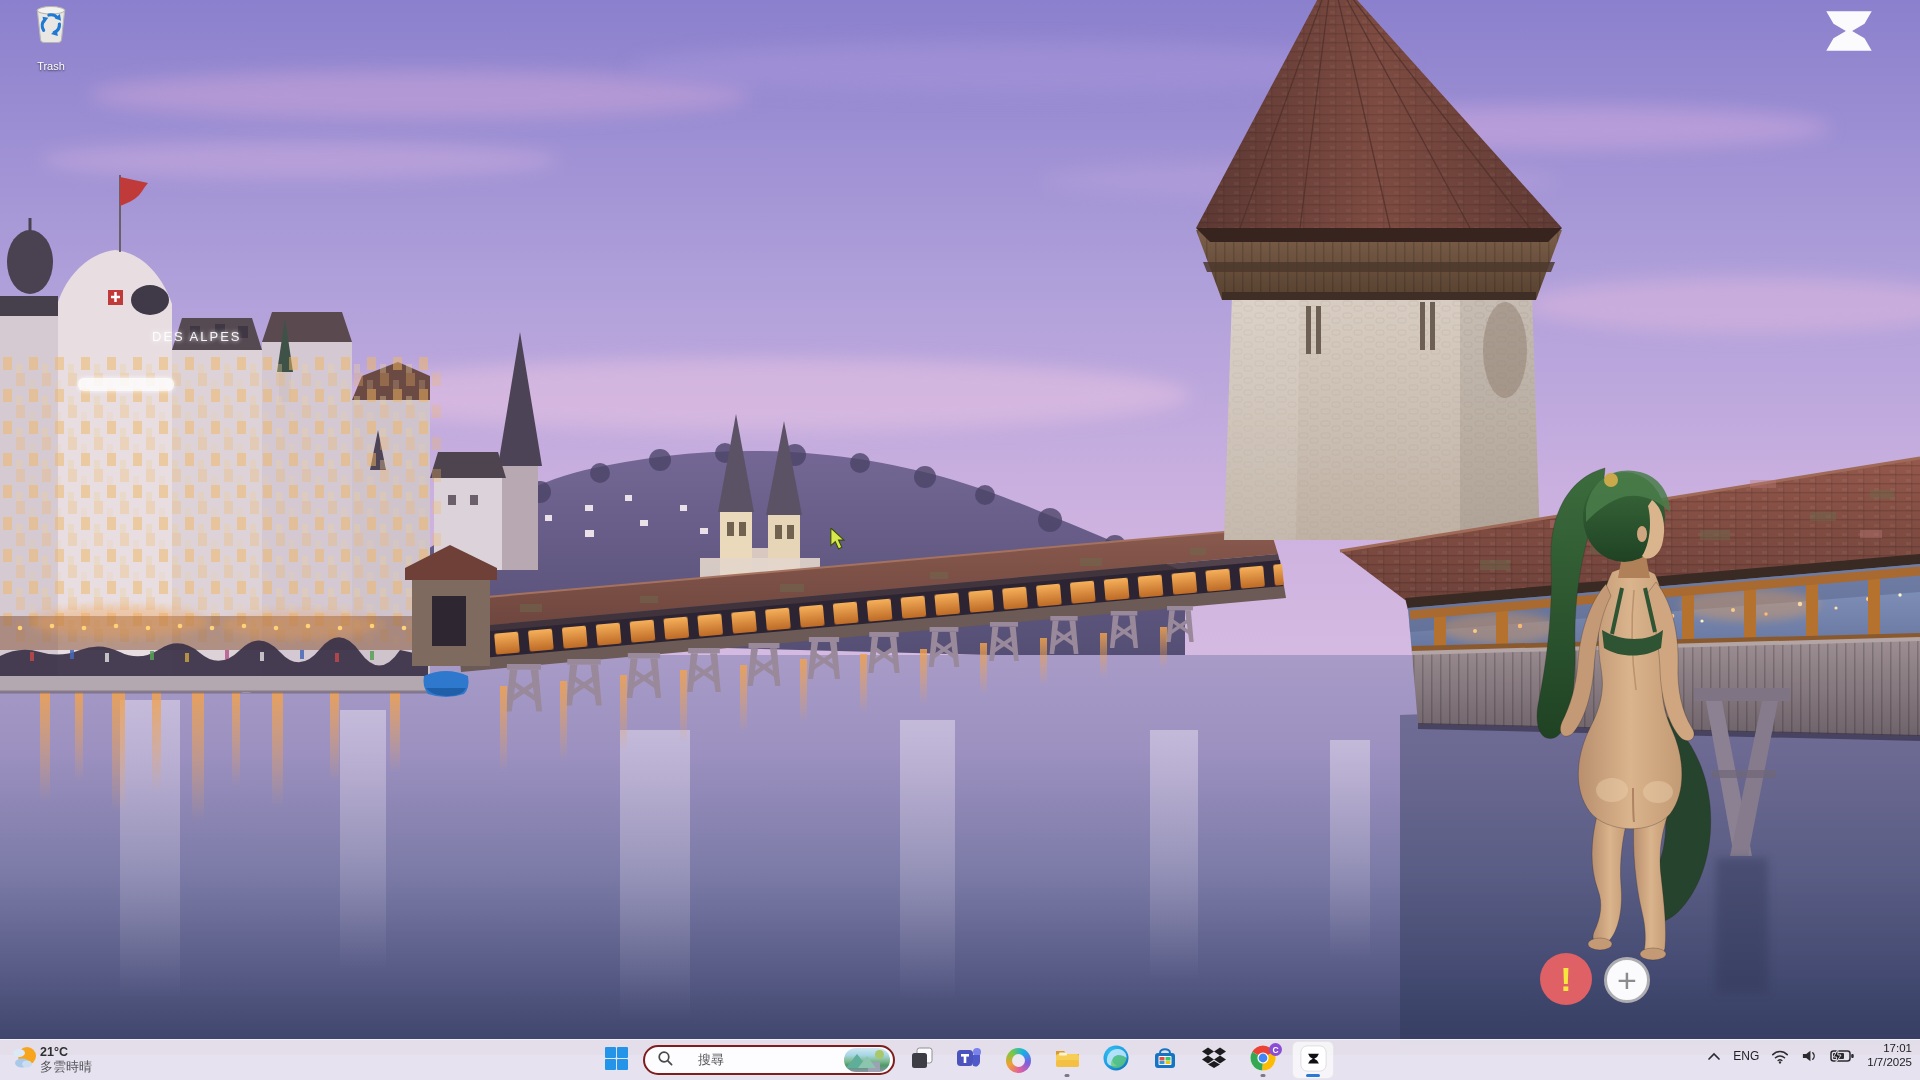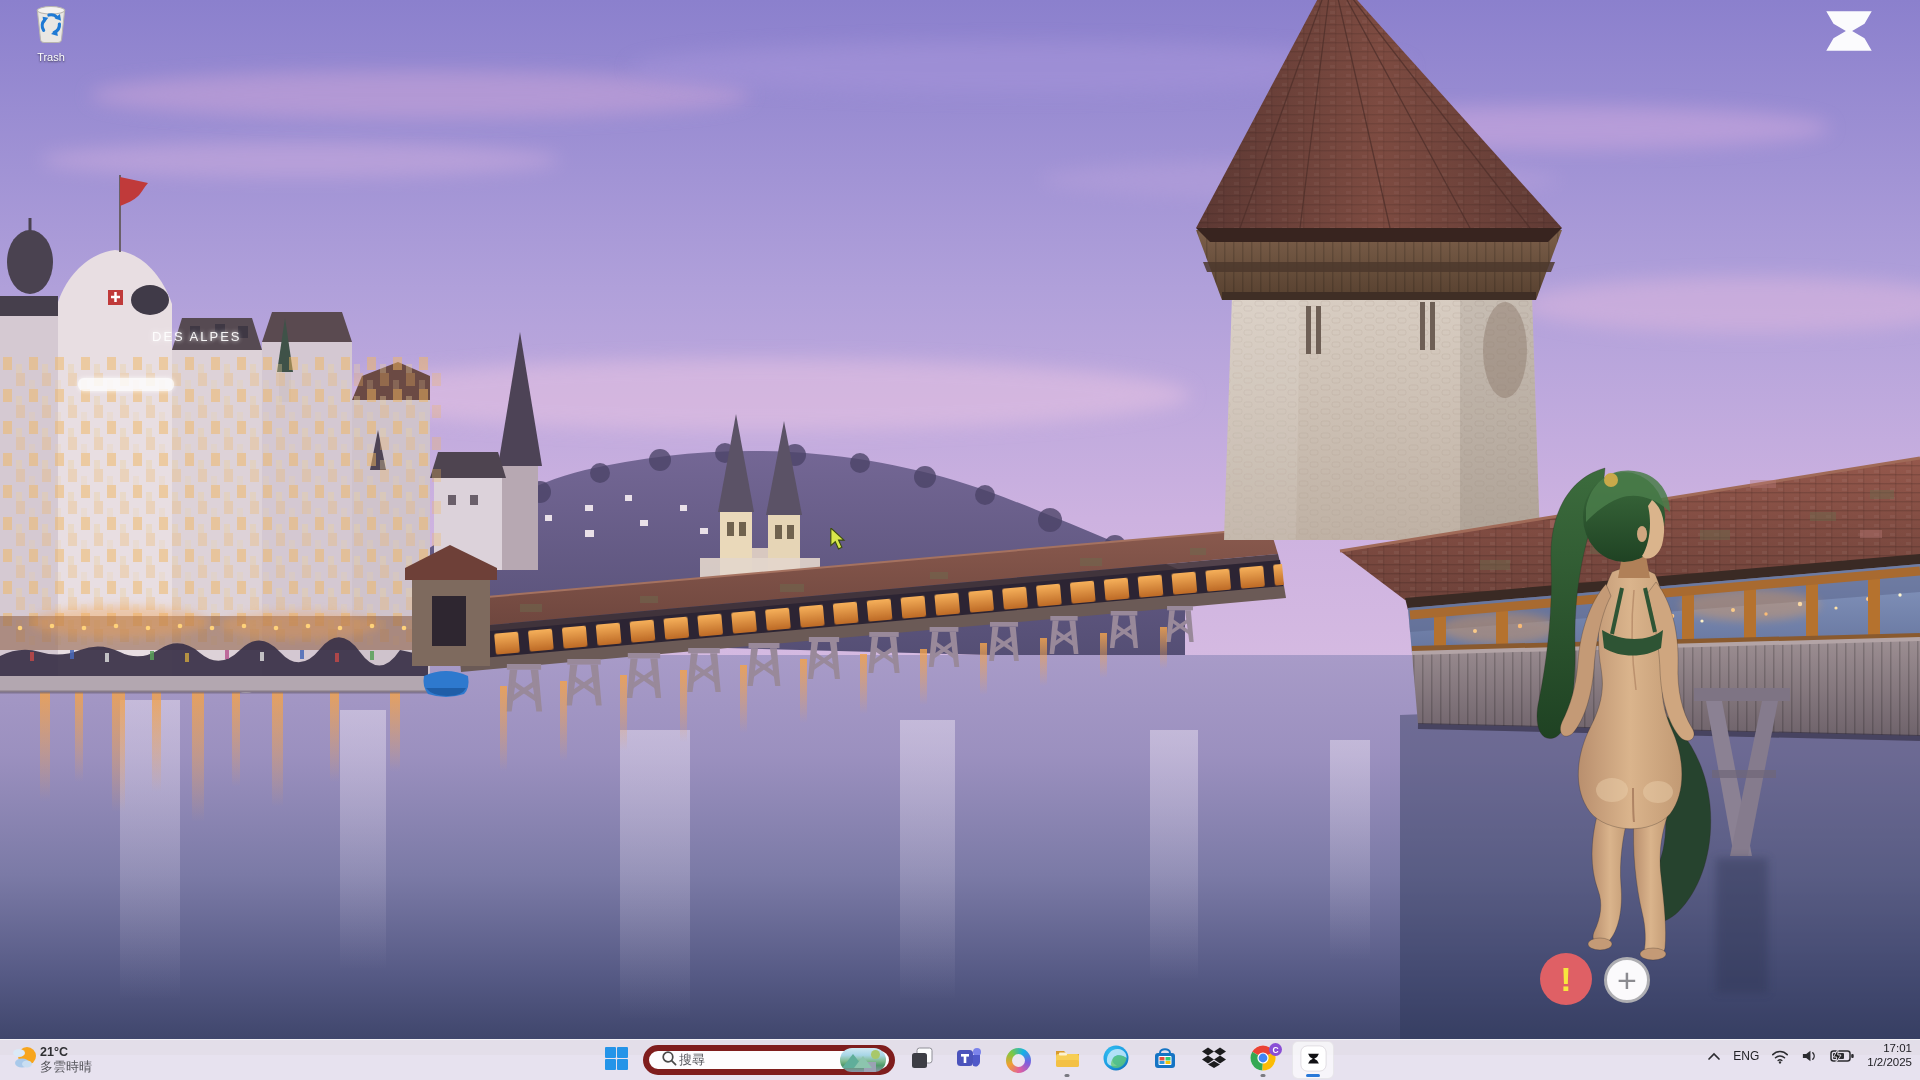--- a/index.html
+++ b/index.html
@@ -5,21 +5,21 @@
   html,body{margin:0;padding:0;}
   body{
     width:1920px;height:1080px;overflow:hidden;position:relative;
     font-family:"Liberation Sans","DejaVu Sans",sans-serif;
     background:#8b80cd;
   }
   .wallpaper{position:absolute;left:0;top:0;width:1920px;height:1080px;z-index:0;}
 
   
   .trash{position:absolute;left:16px;top:4px;width:70px;z-index:3;display:flex;flex-direction:column;align-items:center;cursor:default;}
-  .trash .tlabel{margin-top:3px;font-size:11px;color:#fff;text-shadow:0 1px 2px rgba(0,0,0,.65);}
+  .trash .tlabel{margin-top:12px;font-size:11px;color:#fff;text-shadow:0 1px 2px rgba(0,0,0,.65);}
 
   
   .watermark{position:absolute;top:6px;right:40px;z-index:2;display:flex;align-items:center;gap:10px;opacity:.97;}
   .watermark .wtext{color:#fff;font-size:52px;font-weight:bold;letter-spacing:0;}
 
   
   .char-btn{position:absolute;z-index:5;border-radius:50%;display:flex;align-items:center;justify-content:center;box-sizing:border-box;}
   .btn-alert{left:1540px;top:953px;width:52px;height:52px;background:#df6065;color:#f7e63e;font-size:34px;font-weight:bold;}
   .btn-add{left:1604px;top:957px;width:46px;height:46px;background:#fbfafc;border:3px solid #aeaeb2;color:#8b8b90;font-size:34px;font-weight:300;line-height:1;}
 
@@ -29,22 +29,22 @@
   
   .taskbar{position:absolute;left:0;bottom:0;width:1920px;height:40px;z-index:10;
     background:rgba(236,231,240,.95);border-top:1px solid rgba(255,255,255,.55);}
   .tb-left{position:absolute;left:10px;top:0;height:40px;display:flex;align-items:center;cursor:default;}
   .weather-text{display:flex;flex-direction:column;justify-content:center;line-height:1.15;}
   .weather-temp{font-size:12.5px;color:#2f2f33;font-weight:600;}
   .weather-cond{font-size:13px;color:#55555b;text-align:right;}
   .tb-center{position:absolute;left:598px;top:0;height:40px;display:flex;align-items:center;gap:9px;}
   .tb-btn{width:36px;height:36px;border-radius:6px;display:flex;align-items:center;justify-content:center;position:relative;}
   .app-btn{width:40px;height:36px;}
-  .search-pill{width:252px;height:30px;border-radius:15px;background:#fdfcfe;border:6px solid #7f1d1d;
-    display:flex;align-items:center;padding:0 3px 0 12px;box-sizing:border-box;gap:1px;}
+  .search-pill{width:252px;height:30px;border-radius:15px;background:#fdfcfe;border:2px solid #7f1d1d;
+    display:flex;align-items:center;padding:0 3px 0 12px;box-sizing:border-box;gap:24px;}
   .search-ph{flex:1;font-size:13px;color:#5a5a60;}
   .bimg{width:46px;height:24px;border-radius:12px;position:relative;overflow:hidden;
     background:linear-gradient(180deg,#cfe8f2 0%,#a8d6e6 30%,#7fba8e 55%,#4f9a6a 72%,#8a93a8 100%);}
   .bimg:before{content:"";position:absolute;left:2px;top:6px;border-left:11px solid transparent;border-right:11px solid transparent;border-bottom:14px solid #5fae9a;}
   .bimg:after{content:"";position:absolute;left:14px;top:8px;border-left:9px solid transparent;border-right:9px solid transparent;border-bottom:12px solid #8cc5ae;}
   .bimg .tree{position:absolute;right:6px;top:2px;width:9px;height:9px;border-radius:50%;background:#a8c86a;}
   .bimg .cliff{position:absolute;right:10px;bottom:0;width:12px;height:10px;background:#9aa2b4;}
   .dot{position:absolute;bottom:1px;left:50%;transform:translateX(-50%);width:5px;height:3px;border-radius:2px;background:#7a7a82;}
   .active-app{background:rgba(255,255,255,.65);border:1px solid rgba(0,0,0,.06);}
   .active-app .dot{width:14px;background:#2979d8;}
@@ -707,16 +707,16 @@
     <span class="tray-icon">
       <svg width="25" height="16" viewBox="0 0 25 16">
         <rect x="1" y="3" width="19" height="10" rx="2.5" fill="none" stroke="#2c2c30" stroke-width="1.5"></rect>
         <rect x="21.2" y="6" width="2.5" height="4" rx="1" fill="#2c2c30"></rect>
         <rect x="3" y="5" width="11" height="6" rx="1" fill="#2c2c30"></rect>
         <polygon points="8,1 3.5,9 6.8,9 5.8,15 11,7 7.8,7" fill="#1a1a1a" stroke="#ece7f0" stroke-width="0.9"></polygon>
       </svg>
     </span>
     <span class="tray-clock">
       <span class="tray-time">17:01</span>
-      <span class="tray-date">1/2/2025</span>
+      <span class="tray-date">1/7/2025</span>
     </span>
   </div>
 </div>
 
 </body></html>

